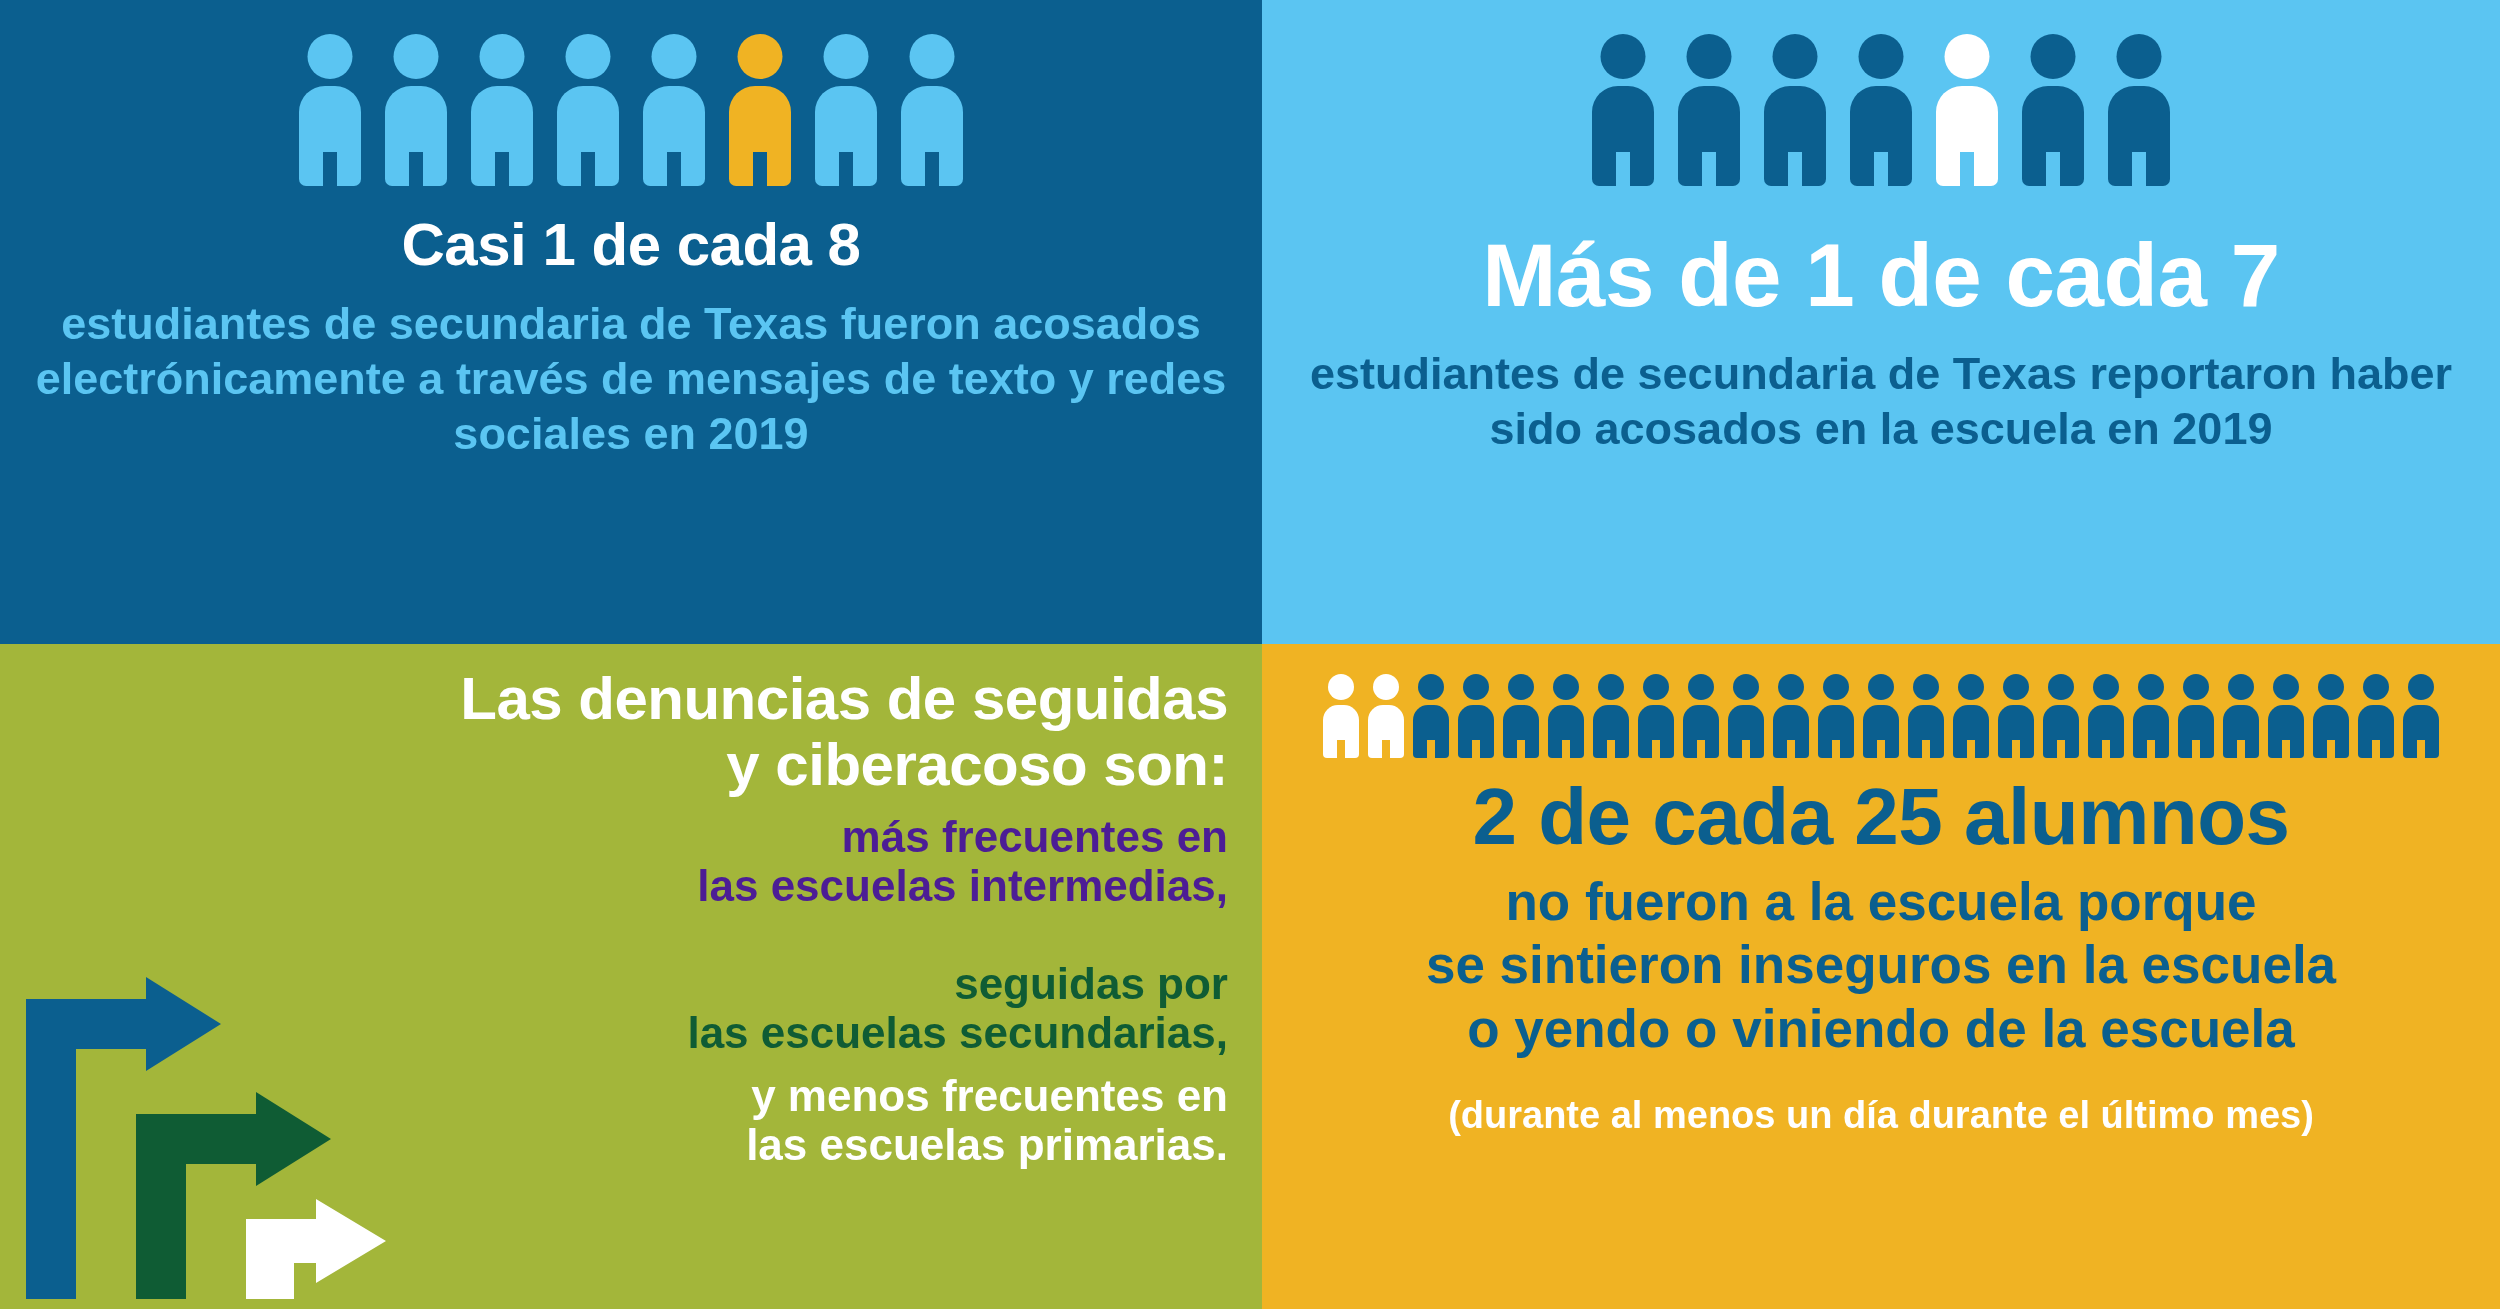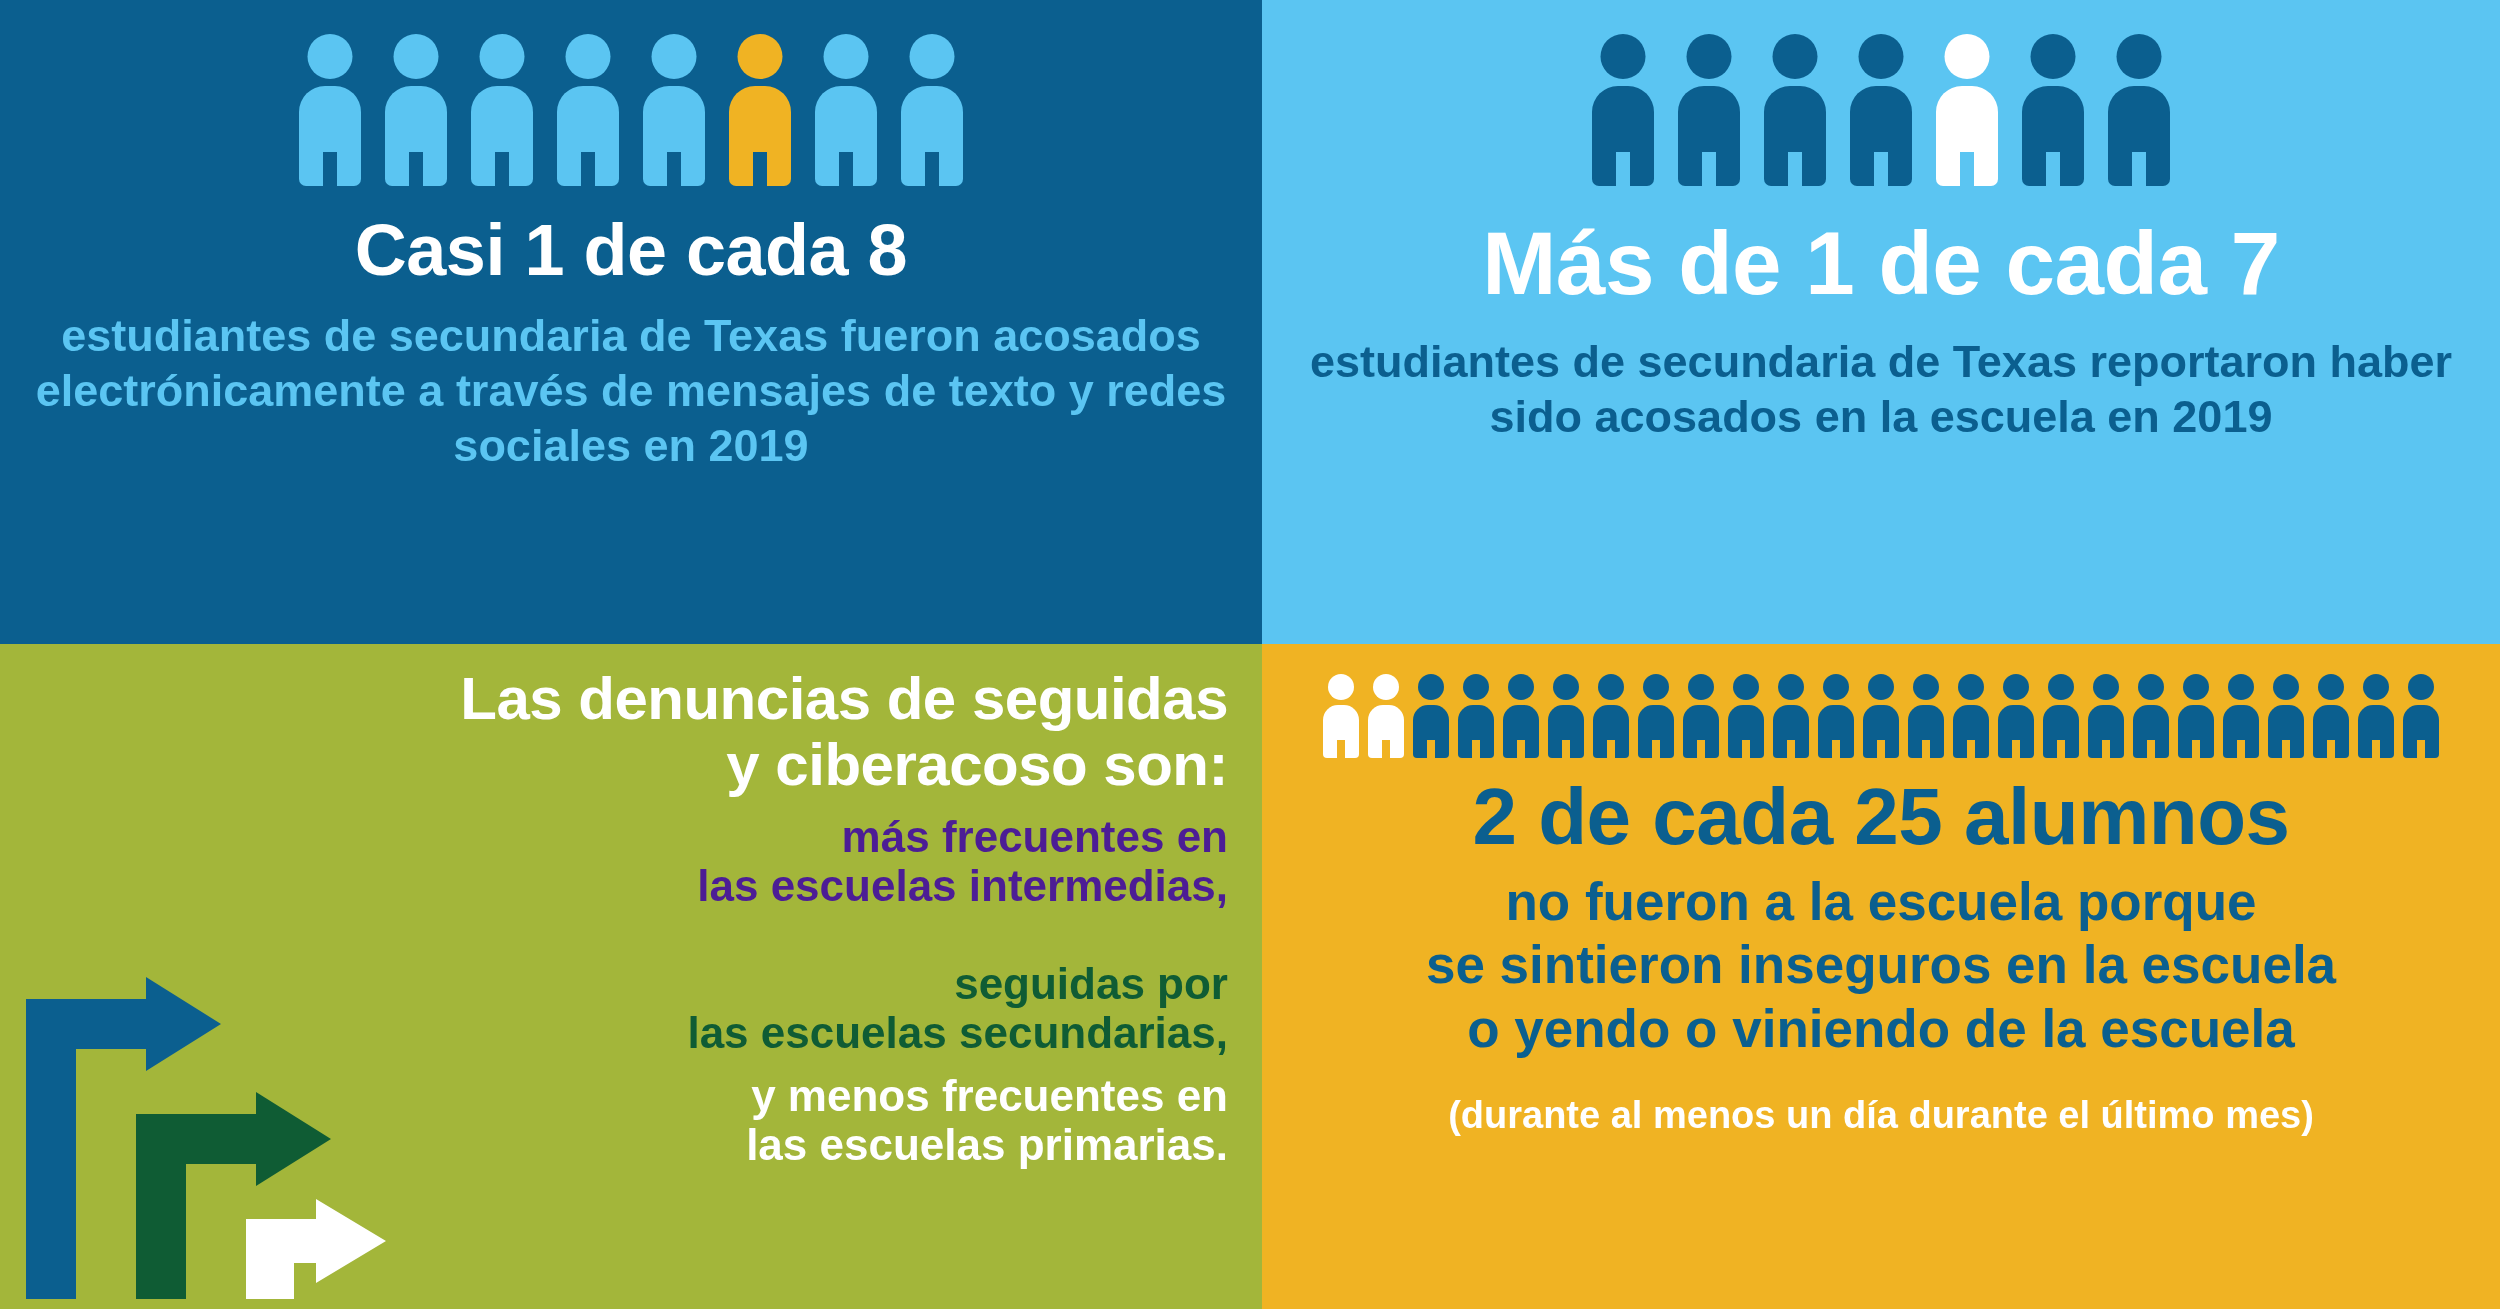--- a/index.html
+++ b/index.html
@@ -76,21 +76,21 @@
   .panel-cyberbullied .figure .legs { background: #0b5f8f; }
   .panel-atschool .figure .legs { background: #5bc5f2; }
 
   .headline {
     font-weight: bold;
     line-height: 1.02;
     letter-spacing: -0.5px;
   }
   .panel-cyberbullied .headline {
     color: #ffffff;
-    font-size: 72px;
+    font-size: 60px;
     margin-top: 28px;
   }
   .subline {
     line-height: 1.22;
     font-weight: bold;
   }
   .panel-cyberbullied .subline {
     color: #5bc5f2;
     font-size: 45px;
     margin-top: 22px;
@@ -98,21 +98,21 @@
 
   
   .panel-atschool {
     background: #5bc5f2;
     padding: 34px 26px 0 26px;
     text-align: center;
   }
   .panel-atschool .headline {
     color: #ffffff;
     font-size: 89px;
-    margin-top: 32px;
+    margin-top: 44px;
   }
   .panel-atschool .subline {
     color: #0b5f8f;
     font-size: 45px;
     margin-top: 26px;
   }
 
   
   .panel-reports {
     background: #a3b63a;

